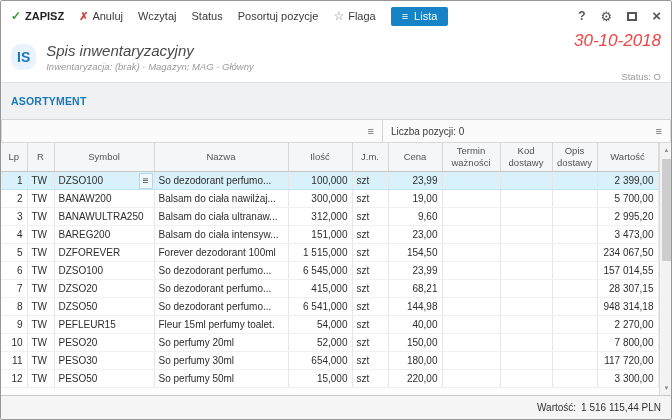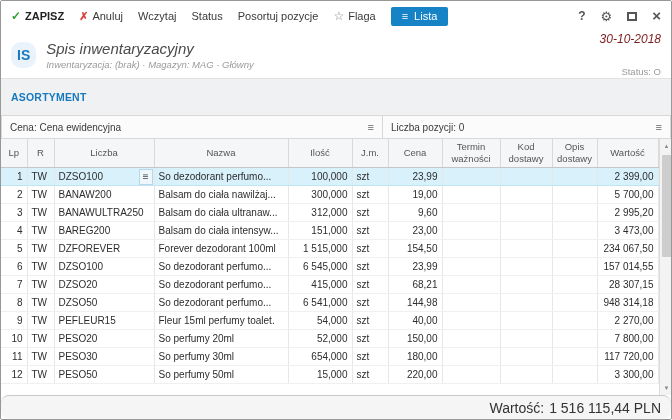--- a/index.html
+++ b/index.html
@@ -22,21 +22,21 @@
   .ic-gear { font-size:13px; }
   .ic-max { width:10px; height:9px; border:2px solid #555; display:inline-block; }
   .ic-close { font-size:15px; font-weight:700; line-height:10px; }
   
   .doc-header { flex:0 0 48px; display:flex; align-items:center; padding:0 10px; background:#fff; border-bottom:1px solid #e2e2e2; }
   .is-badge { color:#1779be; background:#eaf3fb; font-weight:700; font-size:14px; padding:5px 6px; border-radius:10px; margin-right:10px; }
   .title-block { flex:1; }
   .doc-title { font-style:italic; font-size:15px; color:#4a4a4a; }
   .doc-subtitle { font-style:italic; font-size:9.5px; color:#9a9a9a; margin-top:2px; }
   .header-right { text-align:right; }
-  .doc-date { font-style:italic; font-size:12px; color:#7f1d1d; }
+  .doc-date { font-style:italic; font-size:17px; color:#ef4444; }
   .doc-status { font-size:9.5px; color:#9a9a9a; margin-top:20px; }
   
   .tab-bar { flex:0 0 27px; display:flex; align-items:stretch; background:#fff; border-bottom:1px solid #d9d9d9; padding:0 4px; }
   .tab { display:flex; align-items:center; gap:6px; padding:0 13px; font-size:10.5px; font-weight:700; color:#767676;
     letter-spacing:.2px; border-bottom:3px solid transparent; cursor:default; }
   .tab.active { color:#1779be; border-bottom-color:#1779be; }
   .clip { transform:rotate(14deg); }
   
   .content { flex:1; background:#f0f1f2; display:flex; flex-direction:column; overflow:hidden; }
   .section-title { flex:0 0 29px; display:flex; align-items:center; padding:12px 10px; font-size:10.5px; font-weight:700; color:#1779be; letter-spacing:.2px; }
@@ -62,21 +62,21 @@
     background:#eef7fc; border:1px solid #b7d8ea; padding:1px 3px; }
   tr.selected .cell-menu { display:block; }
   
   .vscroll { flex:0 0 15px; background:#f3f3f3; border-left:1px solid #dcdcdc; position:relative; }
   .vs-arrow { position:absolute; left:0; right:0; height:14px; display:flex; align-items:center; justify-content:center;
     font-size:6px; color:#8a8a8a; }
   .vs-up { top:0; } .vs-down { bottom:0; }
   .vs-thumb { position:absolute; left:2px; right:2px; top:16px; height:102px; background:#cdcdcd; border-radius:1px; }
   
   .status-bar { flex:0 0 24px; background:#f5f5f5; border-top:1px solid #c9c9c9; display:flex; align-items:center;
-    justify-content:flex-end; gap:5px; padding:0 10px; font-size:14px; color:#333;border-radius:8px; }
+    justify-content:flex-end; gap:5px; padding:0 10px; font-size:10px; color:#333; }
 </style>
 </head>
 <body>
 
 <div class="window">
 
   <div class="toolbar">
     <div class="tb-item">
       <span class="ic-check">✓</span>
       <span class="tb-label strong">ZAPISZ</span>
@@ -121,21 +121,20 @@
       <div class="doc-status">Status: O</div>
     </div>
   </div>
 
 
   <div class="content">
     <div class="section-title">ASORTYMENT</div>
 
     <div class="filter-row">
       <div class="filter-box price">
-        <span>Cena: Cena ewidencyjna</span>
         <span class="spacer"></span>
         <span class="ic-menu">≡</span>
       </div>
       <div class="filter-box count">
         <span>Liczba pozycji: 0</span>
         <span class="spacer"></span>
         <span class="ic-menu">≡</span>
       </div>
     </div>
 
@@ -151,21 +150,21 @@
             <col style="width:54px">
             <col style="width:58px">
           <col style="width:52px">
             <col style="width:45px">
             <col style="width:61px">
         </colgroup>
         <thead>
           <tr>
             <th>Lp</th>
             <th>R</th>
-            <th>Liczba</th>
+            <th>Symbol</th>
             <th>Nazwa</th>
             <th>Ilość</th>
             <th>J.m.</th>
             <th>Cena</th>
             <th>Termin ważności</th>
             <th>Kod dostawy</th>
             <th>Opis dostawy</th>
             <th>Wartość</th>
           </tr>
         </thead>

